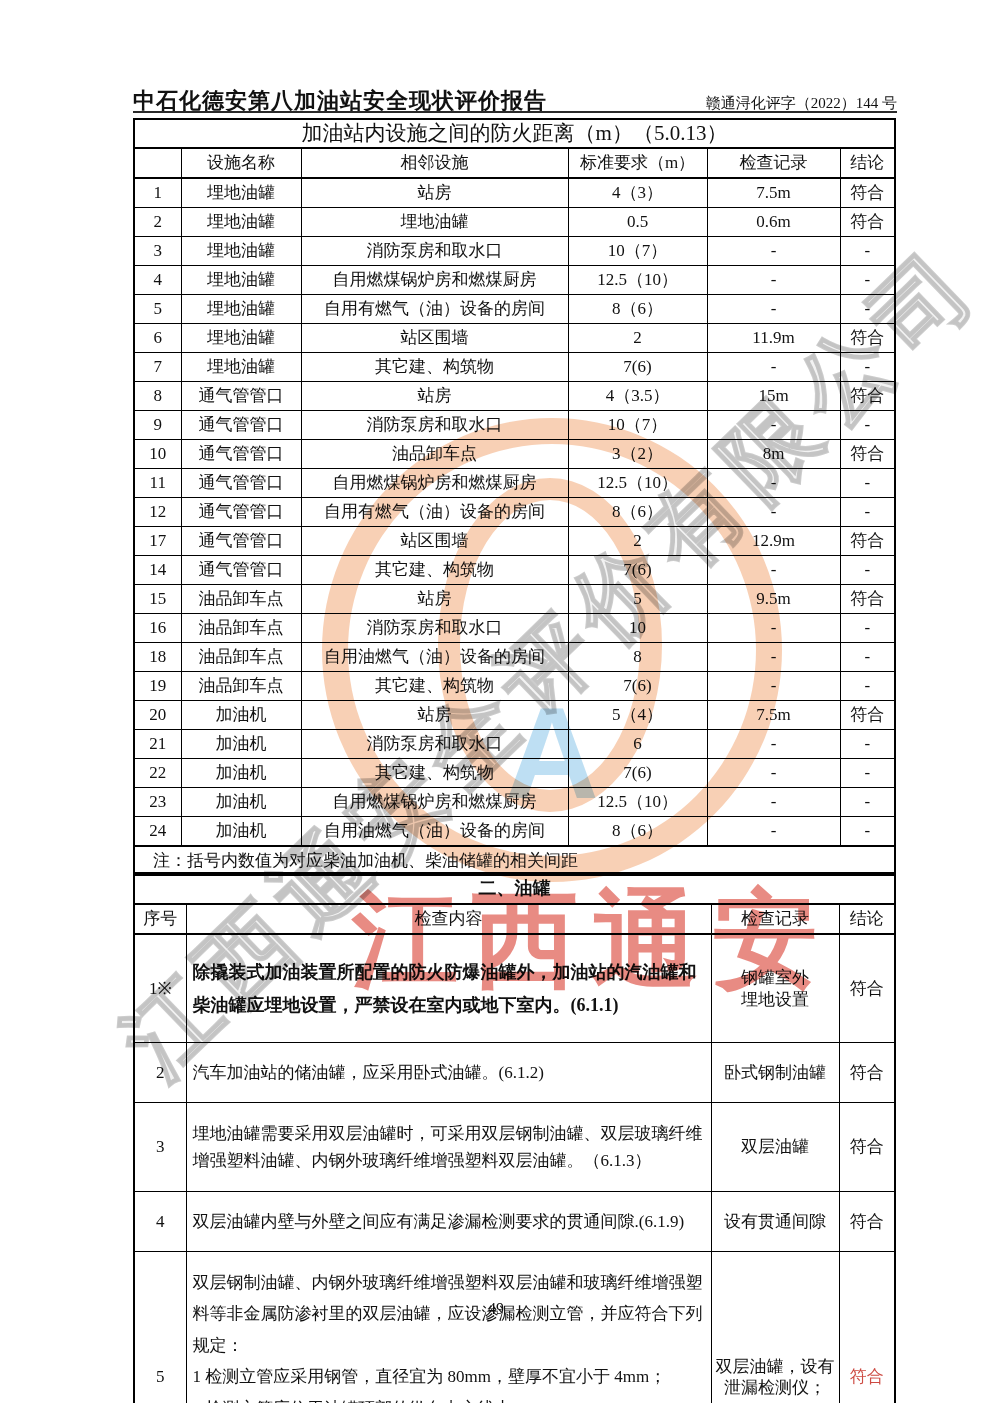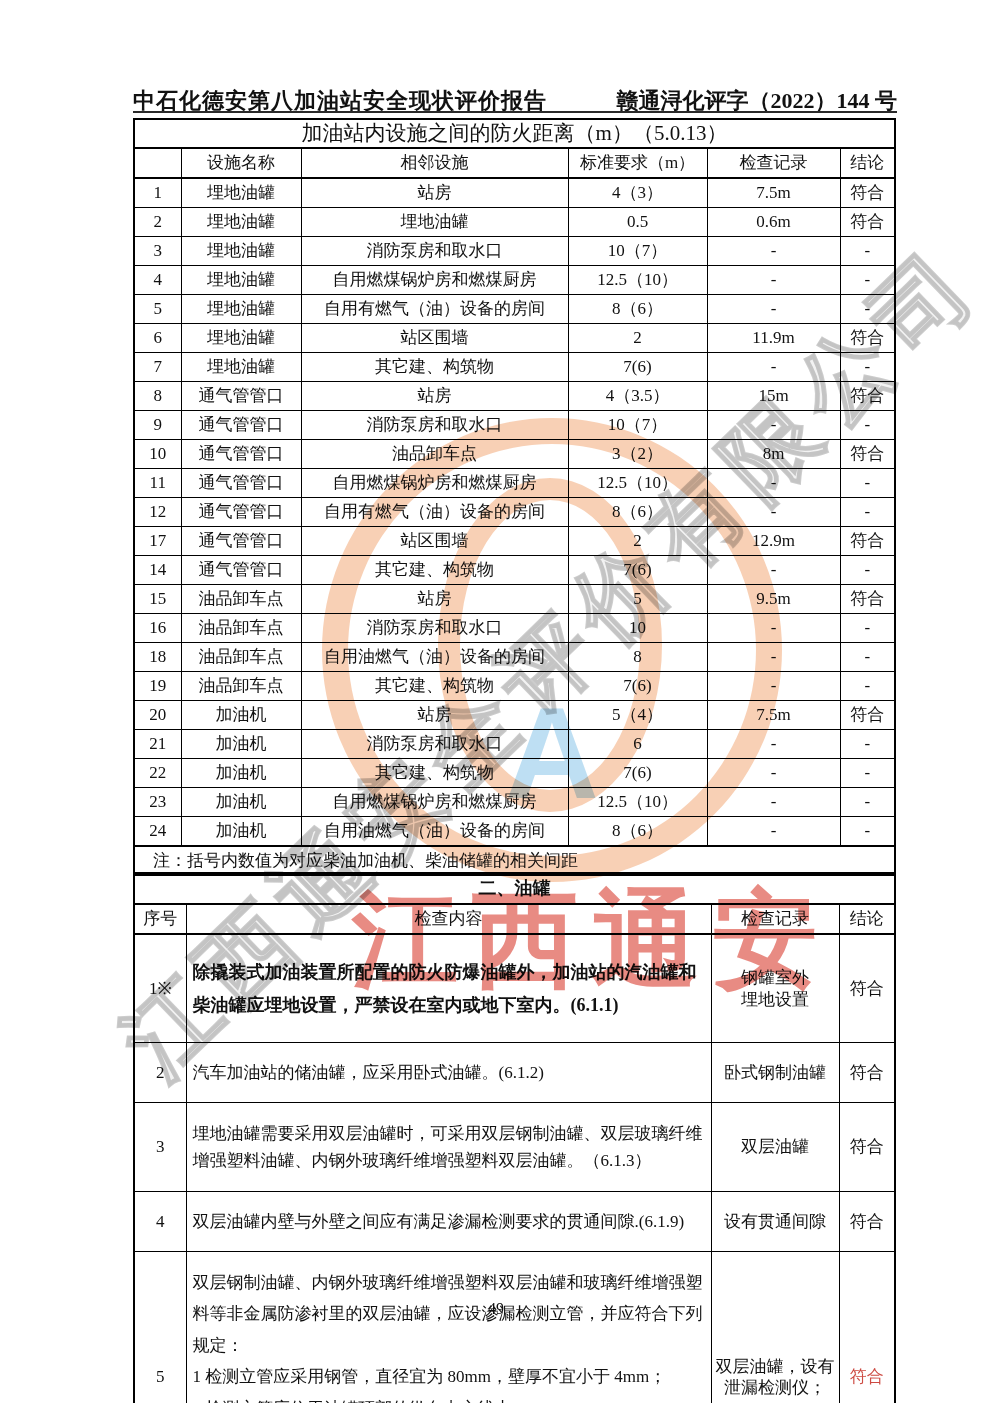--- a/index.html
+++ b/index.html
@@ -4,21 +4,21 @@
 <style>
   html,body{margin:0;padding:0;background:#e8e8e8;}
   .page{
     position:relative;width:992px;height:1403px;background:#ffffff;
     font-family:"Liberation Serif","DejaVu Serif",serif;color:#111;
     overflow:hidden;margin:0 auto;
   }
   
   .doc-header{position:absolute;left:133px;top:86px;width:764px;display:flex;justify-content:space-between;align-items:baseline;z-index:1;}
   .doc-header .left{font-size:22px;font-weight:bold;letter-spacing:1px;}
-  .doc-header .right{font-size:22px;font-weight:bold;}
+  .doc-header .right{font-size:15px;font-weight:normal;}
   .header-rule{position:absolute;left:133px;top:111px;width:764px;height:2px;background:#2a2a2a;z-index:1;}
   
   table{border-collapse:collapse;table-layout:fixed;z-index:1;position:absolute;left:133px;width:761px;background:transparent;}
   .t1{top:118px;}
   .t2{top:872px;}
   td,th{border:1px solid #000;font-weight:normal;font-size:17px;text-align:center;vertical-align:middle;padding:0 2px;line-height:1.25;overflow:hidden;}
   .t1,.t2{border:2px solid #000;}
   .t1 .title-row td{height:27px;font-size:21px;border-bottom:2px solid #000;}
   .t1 .head-row th{height:28px;border-bottom:2px solid #000;}
   .t1 tbody td{height:28px;}

